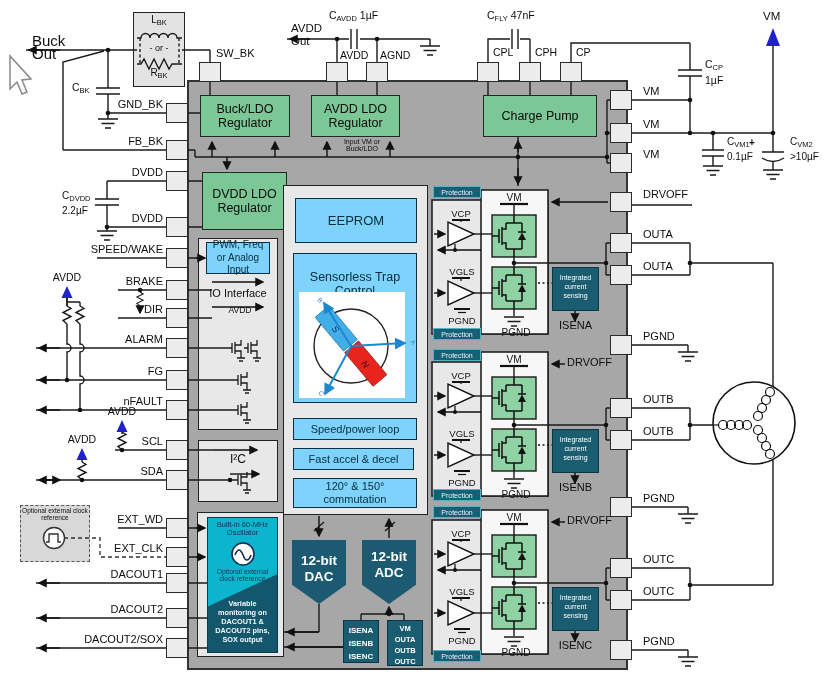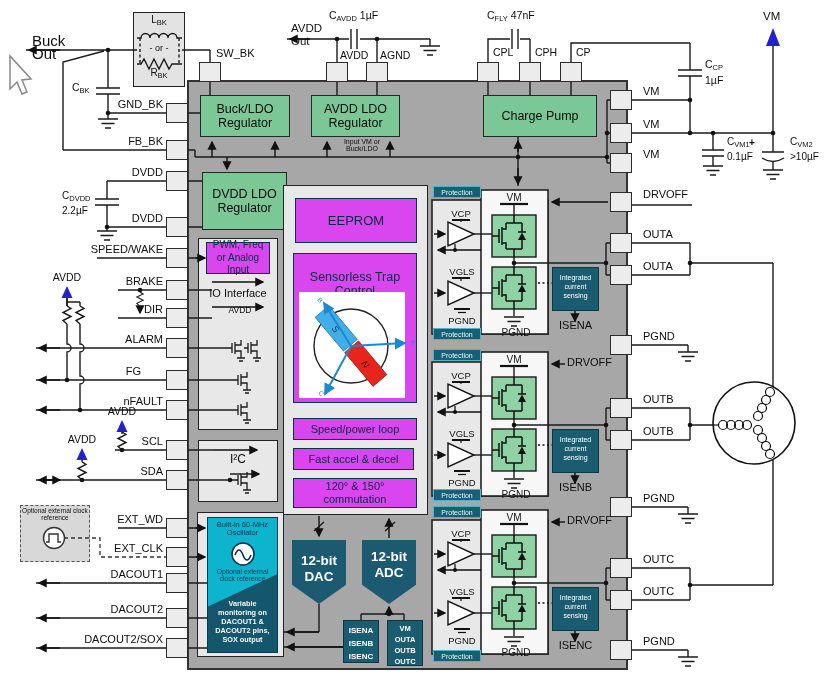--- a/index.html
+++ b/index.html
@@ -10,21 +10,21 @@
         background:#a7a7a7;border:2px solid #333;box-sizing:border-box;z-index:0}
   .pin{position:absolute;width:22px;height:20px;background:#ececec;
        border:1.6px solid #2b2b2b;box-sizing:border-box;z-index:1}
   .lbl{position:absolute;font-size:11px;color:#0d0d0d;white-space:nowrap;
        line-height:1.05;z-index:3}
   .lblr{text-align:right}
   .lbl sub{font-size:7.5px;vertical-align:-2px}
   .blk{position:absolute;box-sizing:border-box;display:flex;align-items:center;
        justify-content:center;text-align:center;z-index:1}
   .green{background:#7cc796;border:1.6px solid #1e2a22;font-size:12.5px;color:#0a0a0a}
-  .cyan{background:#d946ef;border:1.5px solid #083347;color:#062b3a}
+  .cyan{background:#7dd3fc;border:1.5px solid #083347;color:#062b3a}
   .cont{position:absolute;background:#e8e8e8;border:1.6px solid #222;
         box-sizing:border-box;z-index:1}
   .badge{position:absolute;width:48px;height:12px;background:#156074;
          border:1px solid #57b1c6;color:#eaf6fa;font-size:7px;line-height:11px;
          text-align:center;z-index:4;box-sizing:border-box}
   .cs{position:absolute;width:47px;height:44px;background:#1a5d71;border:1.3px solid #0d3644;
       color:#fff;font-size:7px;line-height:1.3;text-align:center;z-index:1;
       box-sizing:border-box;padding-top:5px}
   .pent{position:absolute;width:54px;height:64px;background:#1b5a70;color:#fff;
         font-weight:bold;font-size:13.5px;line-height:1.15;text-align:center;z-index:1;
@@ -179,21 +179,21 @@
 <div class="lbl" style="left:576px;top:47px;font-size:10.5px">CP</div>
 
 <div class="lbl lblr" style="right:667px;top:99px">GND_BK</div>
 <div class="lbl lblr" style="right:667px;top:136px">FB_BK</div>
 <div class="lbl lblr" style="right:667px;top:167px">DVDD</div>
 <div class="lbl lblr" style="right:667px;top:213px">DVDD</div>
 <div class="lbl lblr" style="right:667px;top:244px">SPEED/WAKE</div>
 <div class="lbl lblr" style="right:667px;top:276px">BRAKE</div>
 <div class="lbl lblr" style="right:667px;top:304px">DIR</div>
 <div class="lbl lblr" style="right:667px;top:334px">ALARM</div>
-<div class="lbl lblr" style="right:689px;top:366px">FG</div>
+<div class="lbl lblr" style="right:667px;top:366px">FG</div>
 <div class="lbl lblr" style="right:667px;top:396px">nFAULT</div>
 <div class="lbl lblr" style="right:667px;top:436px">SCL</div>
 <div class="lbl lblr" style="right:667px;top:466px">SDA</div>
 <div class="lbl lblr" style="right:667px;top:514px">EXT_WD</div>
 <div class="lbl lblr" style="right:667px;top:543px">EXT_CLK</div>
 <div class="lbl lblr" style="right:667px;top:569px">DACOUT1</div>
 <div class="lbl lblr" style="right:667px;top:604px">DACOUT2</div>
 <div class="lbl lblr" style="right:667px;top:634px">DACOUT2/SOX</div>
 
 <div class="lbl" style="left:643px;top:86px">VM</div>

